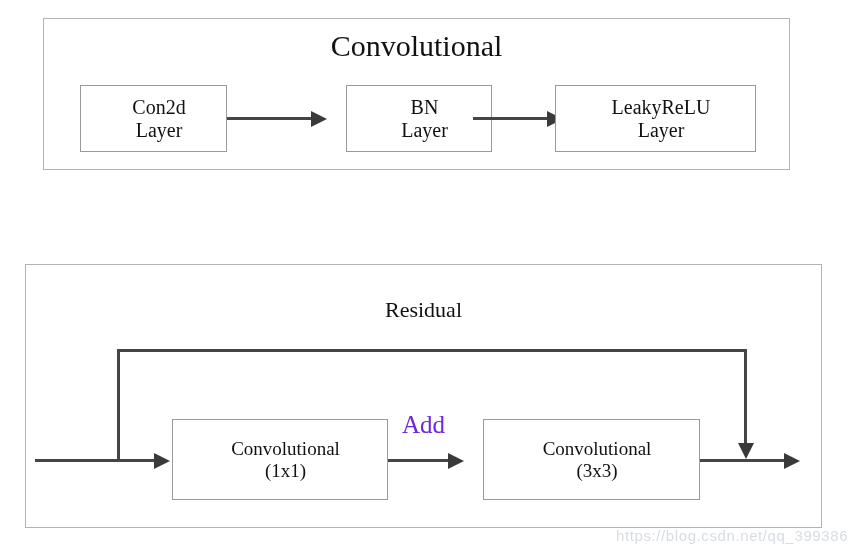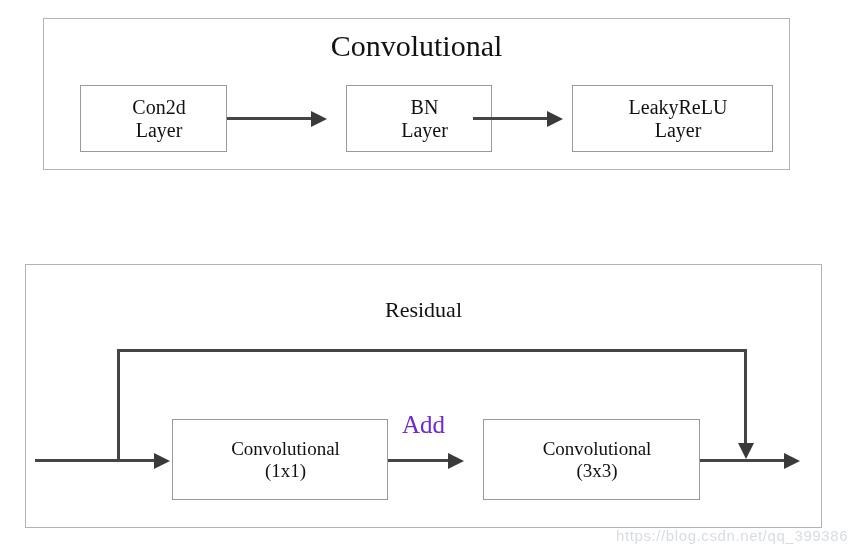--- a/index.html
+++ b/index.html
@@ -121,21 +121,21 @@
   <div class="arrowhead-right" style="left:311px; top:110.5px;"></div>
 
   <div class="inner-box fs-box-conv" style="left:346px; top:85px; width:146px; height:67px;">
     <span class="line1">BN</span>
     <span class="line2">Layer</span>
   </div>
 
   <div class="hline" style="left:473px; top:117px; width:76px;"></div>
   <div class="arrowhead-right" style="left:547px; top:110.5px;"></div>
 
-  <div class="inner-box fs-box-conv" style="left:572px; top:85px; width:201px; height:67px;">
+  <div class="inner-box fs-box-conv" style="left:555px; top:85px; width:201px; height:67px;">
     <span class="line1">LeakyReLU</span>
     <span class="line2">Layer</span>
   </div>
 
   <div class="outer-box" style="left:25px; top:264px; width:797px; height:264px;"></div>
 
   <div class="block-title fs-title-res" style="left:25px; top:297px; width:797px;">Residual</div>
 
   <div class="vline" style="left:117px; top:349px; height:112px;"></div>
   <div class="hline" style="left:117px; top:349px; width:630px;"></div>

